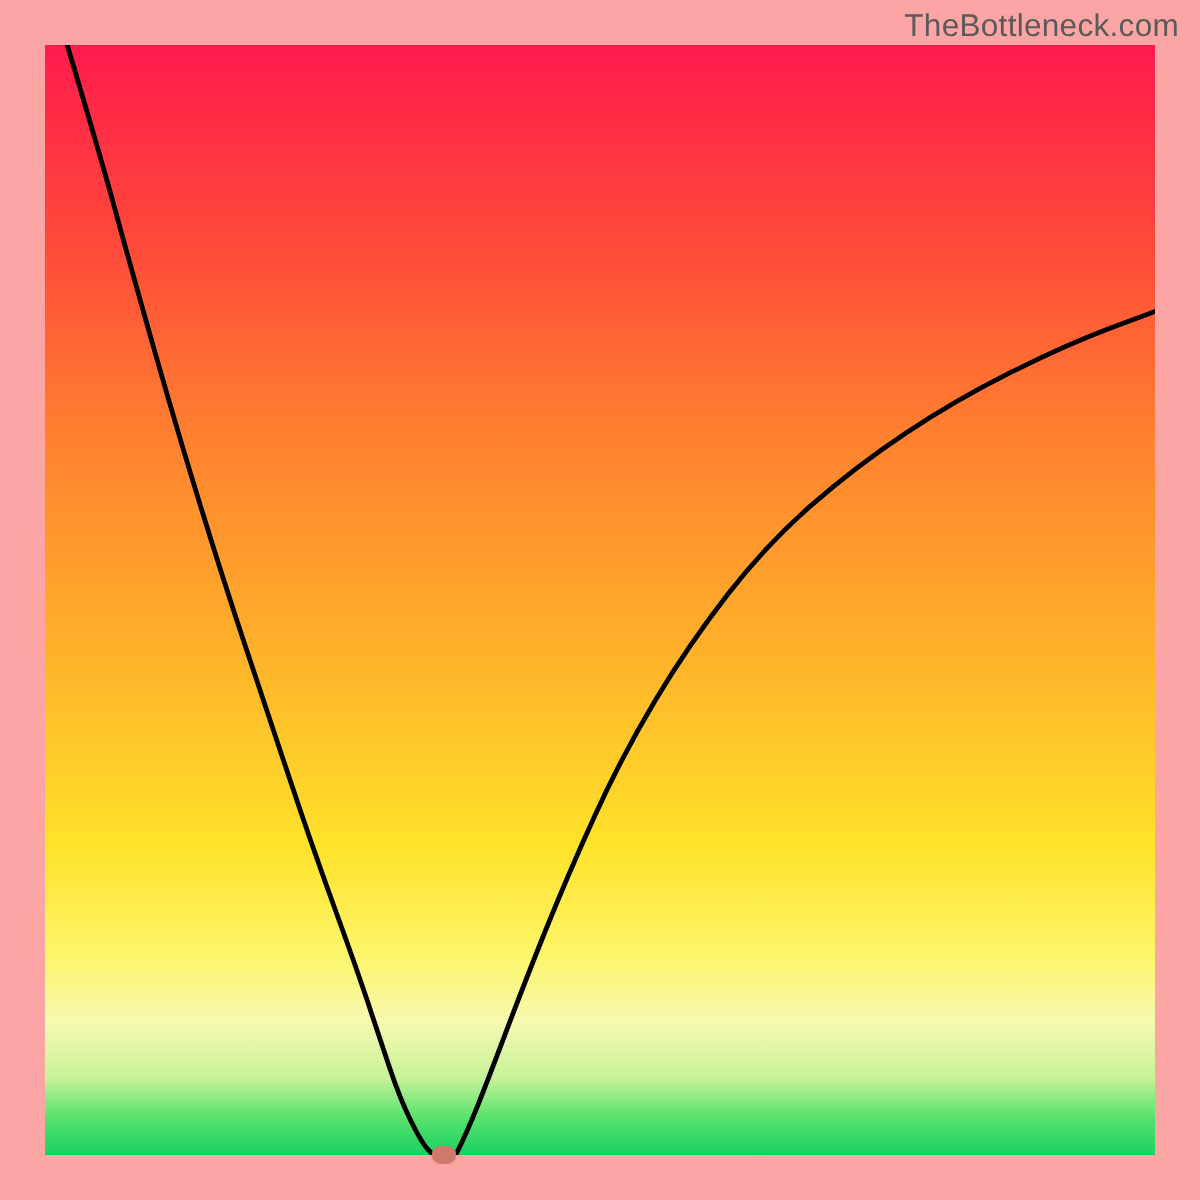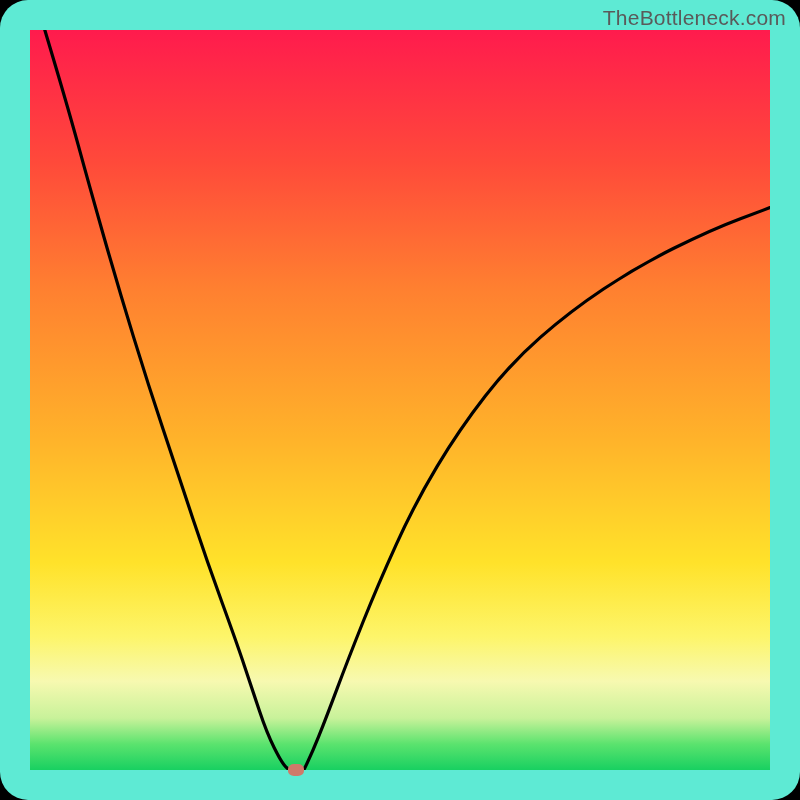--- a/index.html
+++ b/index.html
@@ -7,22 +7,21 @@
     padding: 0;
     width: 800px;
     height: 800px;
     background: #000;
     overflow: hidden;
     font-family: Arial, Helvetica, sans-serif;
   }
   .frame {
     position: absolute;
     inset: 0;
-    background: #5eead4;
-    border-radius: 28px;
+    background: #fca5a5;
   }
   .plot {
     position: absolute;
     left: 30px;
     top: 30px;
     width: 740px;
     height: 740px;
     
     background: linear-gradient(
       to bottom,

